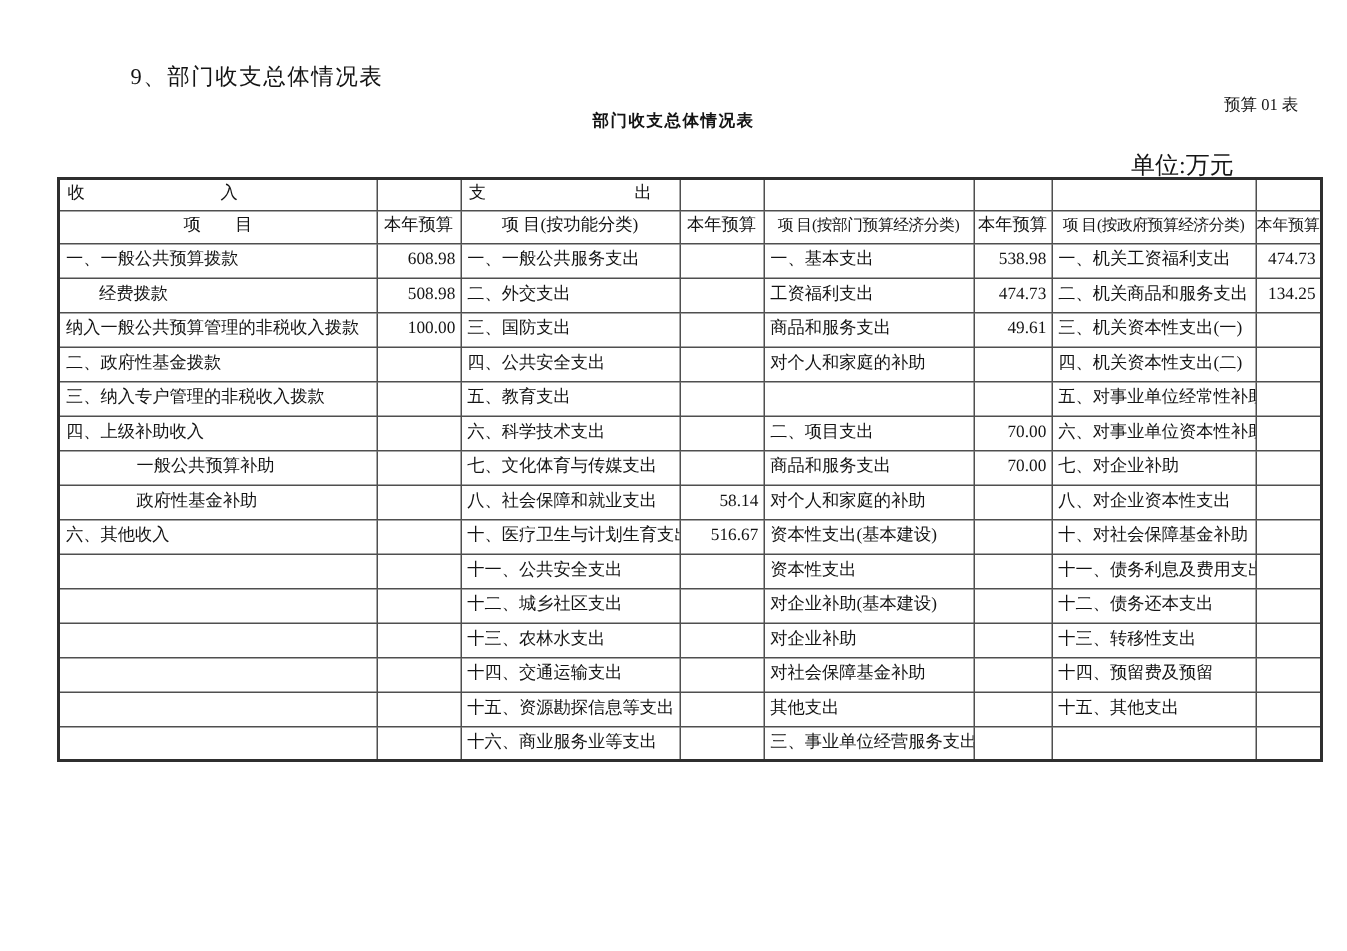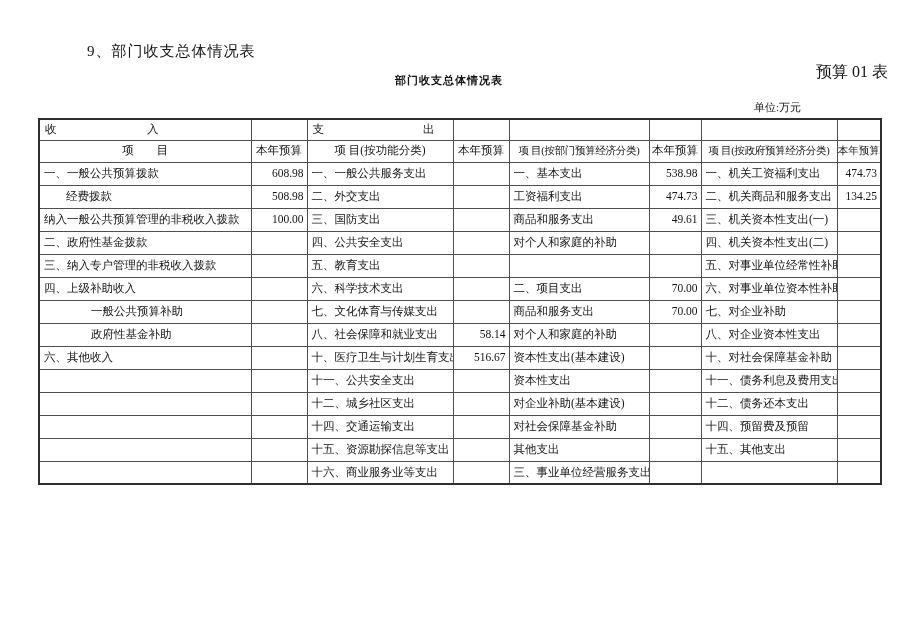--- a/index.html
+++ b/index.html
@@ -20,38 +20,38 @@
     left: 45px;
     top: 42px;
     font-size: 15px;
     letter-spacing: 1px;
     margin-left: 42px;
   }
   .sheet-label {
     position: absolute;
     left: 816px;
     top: 62px;
-    font-size: 16px;
+    font-size: 11px;
   }
   .main-title {
     position: absolute;
     left: 0;
     top: 73px;
     width: 898px;
     margin: 0;
     text-align: center;
     font-size: 11px;
     font-weight: bold;
     letter-spacing: 1px;
   }
   .unit-label {
     position: absolute;
     left: 754px;
     top: 100px;
-    font-size: 11px;
+    font-size: 16px;
     text-align: right;
   }
   table.budget-table {
     position: absolute;
     left: 38px;
     top: 118px;
     width: 842px;
     border-collapse: collapse;
     table-layout: fixed;
     border: 2px solid #2f2f2f;
@@ -246,20 +246,30 @@
     <td class="item">十二、城乡社区支出</td>
     <td class="val"></td>
     <td class="item ind2">对企业补助(基本建设)</td>
     <td class="val"></td>
     <td class="item">十二、债务还本支出</td>
     <td class="val"></td>
   </tr>
       <tr>
     <td class="item"></td>
     <td class="val"></td>
+    <td class="item">十三、农林水支出</td>
+    <td class="val"></td>
+    <td class="item ind2">对企业补助</td>
+    <td class="val"></td>
+    <td class="item">十三、转移性支出</td>
+    <td class="val"></td>
+  </tr>
+      <tr>
+    <td class="item"></td>
+    <td class="val"></td>
     <td class="item">十四、交通运输支出</td>
     <td class="val"></td>
     <td class="item ind2">对社会保障基金补助</td>
     <td class="val"></td>
     <td class="item">十四、预留费及预留</td>
     <td class="val"></td>
   </tr>
       <tr>
     <td class="item"></td>
     <td class="val"></td>

